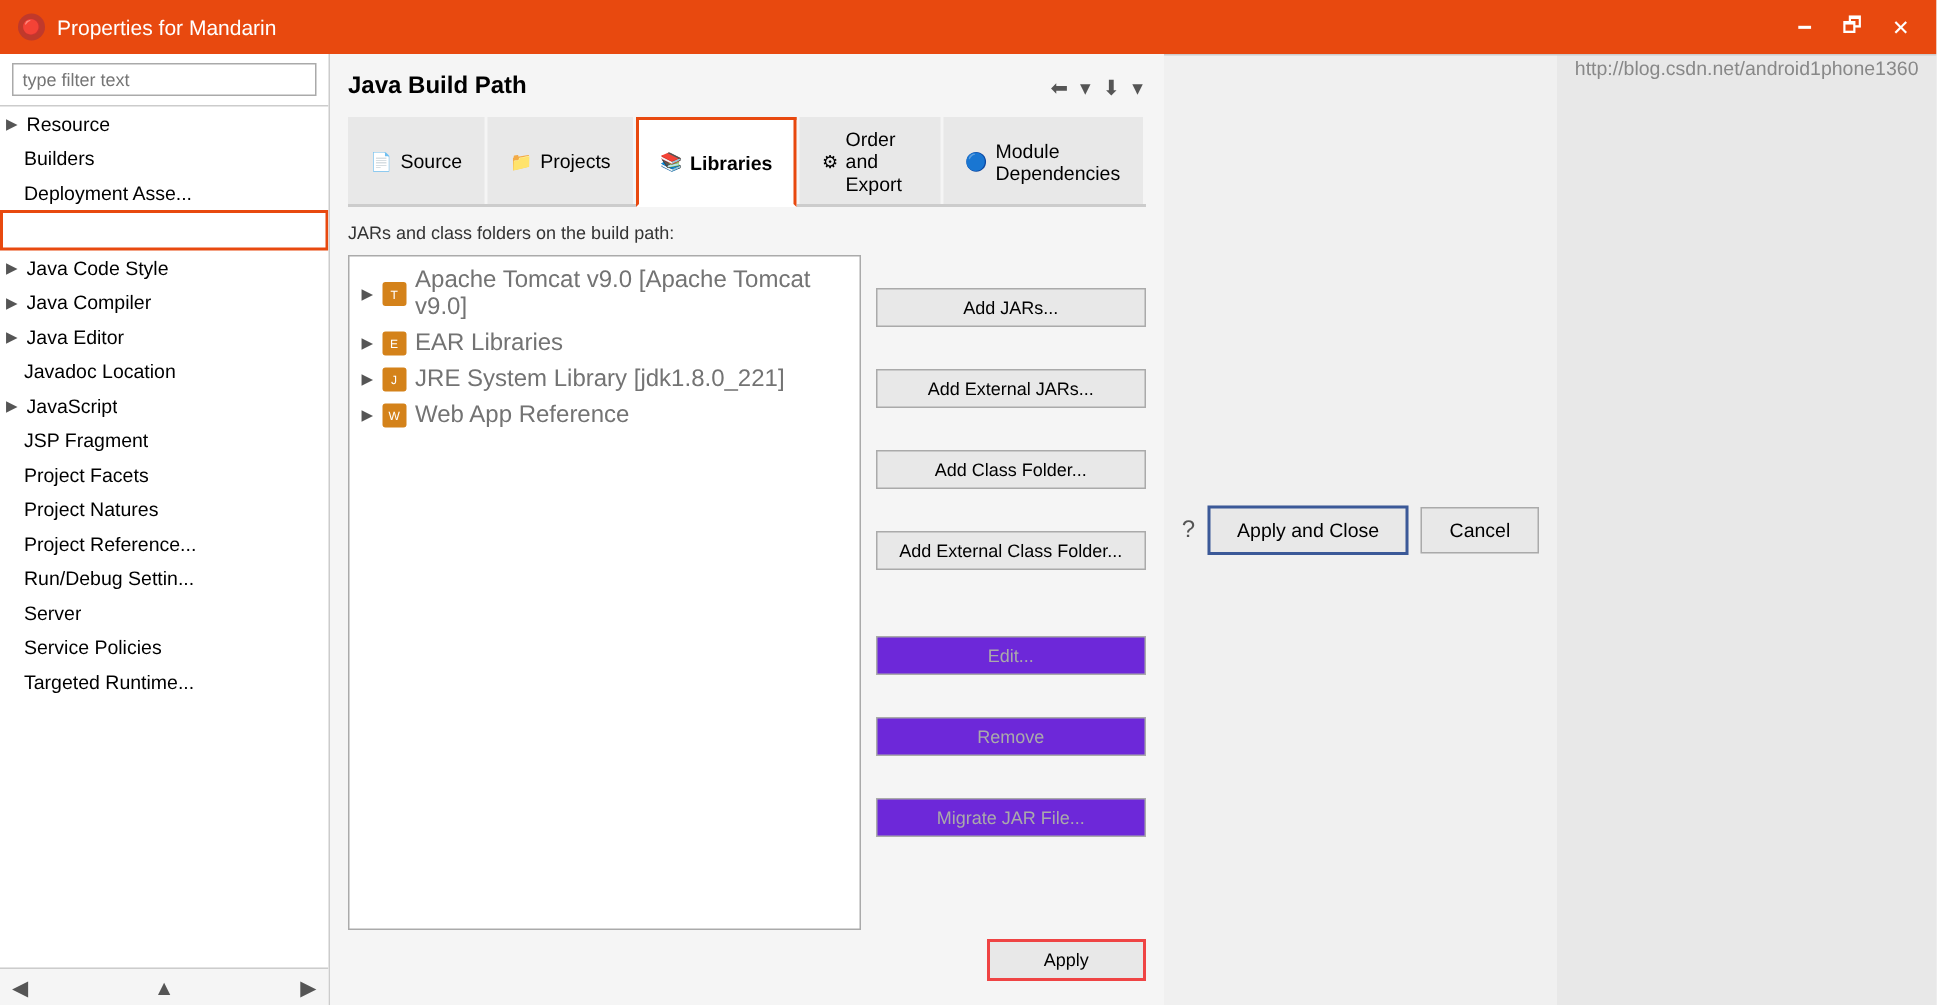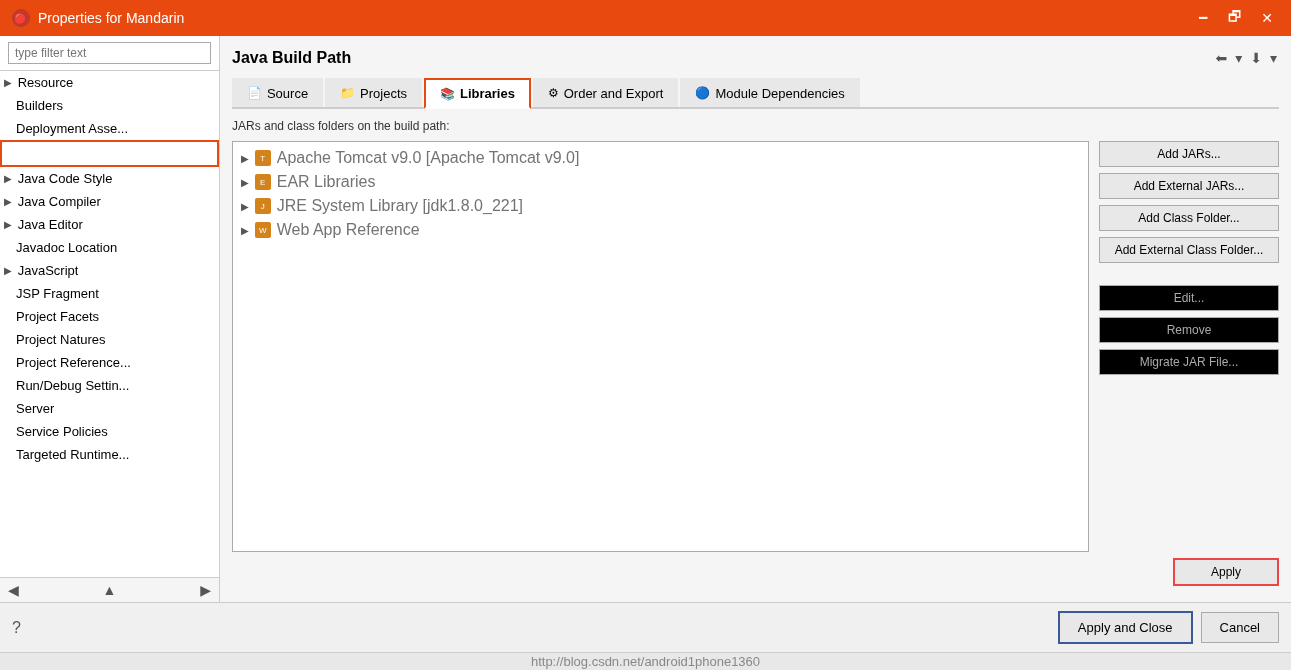--- a/index.html
+++ b/index.html
@@ -13,21 +13,21 @@
       align-items: center;
       padding: 0 12px;
       justify-content: space-between;
     }
     .title-bar-left { display: flex; align-items: center; gap: 8px; }
     .title-bar-icon { width: 18px; height: 18px; background: #c0392b; border-radius: 50%; display: flex; align-items: center; justify-content: center; font-size: 10px; color: white; }
     .title-bar-title { font-size: 14px; font-weight: normal; }
     .title-bar-controls { display: flex; gap: 8px; }
     .title-bar-btn { background: none; border: none; color: white; font-size: 14px; cursor: pointer; padding: 2px 6px; }
 
-    .dialog-body { display: flex; flex-direction: column; height: 634px; }
+    .dialog-body { display: flex; height: 634px; }
 
     .main-area { display: flex; flex: 1; overflow: hidden; }
 
     
     .sidebar {
       width: 220px;
       background: #fff;
       border-right: 1px solid #ccc;
       display: flex;
       flex-direction: column;
@@ -136,22 +136,23 @@
     
     .buttons-panel { width: 180px; display: flex; flex-direction: column; gap: 6px; }
     .action-btn {
       padding: 5px 10px;
       background: #e8e8e8;
       border: 1px solid #aaa;
       cursor: pointer;
       font-size: 12px;
       text-align: center;
       color: #000;
-    }
-    .action-btn:disabled { color: #aaa; cursor: default; background: #000000; }
+      margin-top: 22px;
+    }
+    .action-btn:disabled { color: #aaa; cursor: default; background: #6d28d9; }
     .action-btn.highlighted {
       border: 2px solid #e8490f;
       background: #e8e8e8;
     }
     .btn-spacer { height: 10px; }
 
     
     .bottom-bar {
       display: flex;
       justify-content: flex-end;
@@ -172,21 +173,20 @@
     .bottom-dialog-btn {
       padding: 7px 18px;
       border: 1px solid #aaa;
       cursor: pointer;
       font-size: 13px;
       background: #e8e8e8;
     }
     .bottom-dialog-btn.primary {
       border: 2px solid #3b5998;
       background: #e8e8e8;
-      margin-left: 48px;
     }
     .help-icon { font-size: 16px; color: #555; cursor: pointer; margin-right: auto; }
     .status-bar { font-size: 10px; color: #888; text-align: center; padding: 1px 12px; background: #e8e8e8; border-top: 1px solid #ccc; }
   </style>
 </head>
 <body>
 
 <div class="title-bar">
   <div class="title-bar-left">
     <div class="title-bar-icon">🔴</div>

